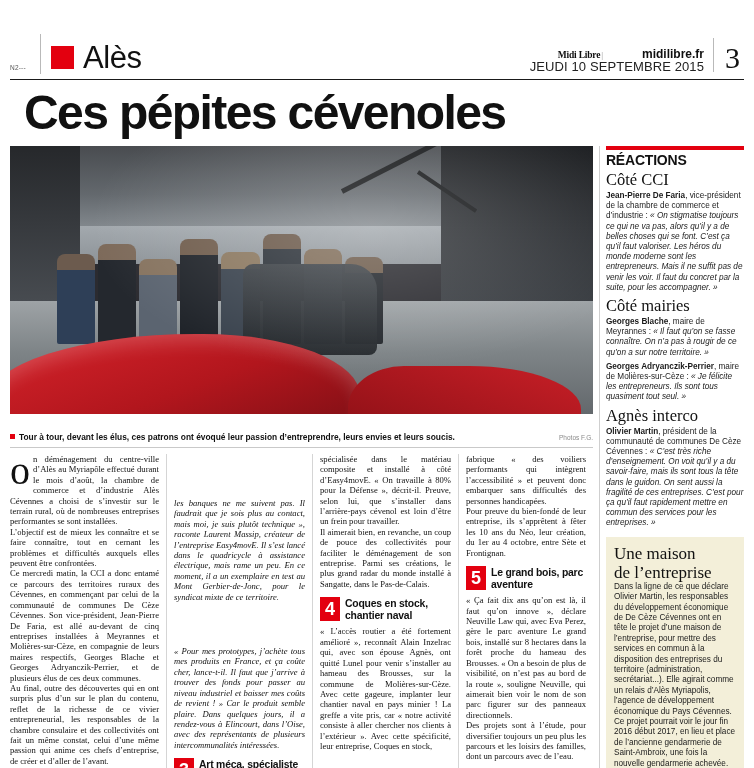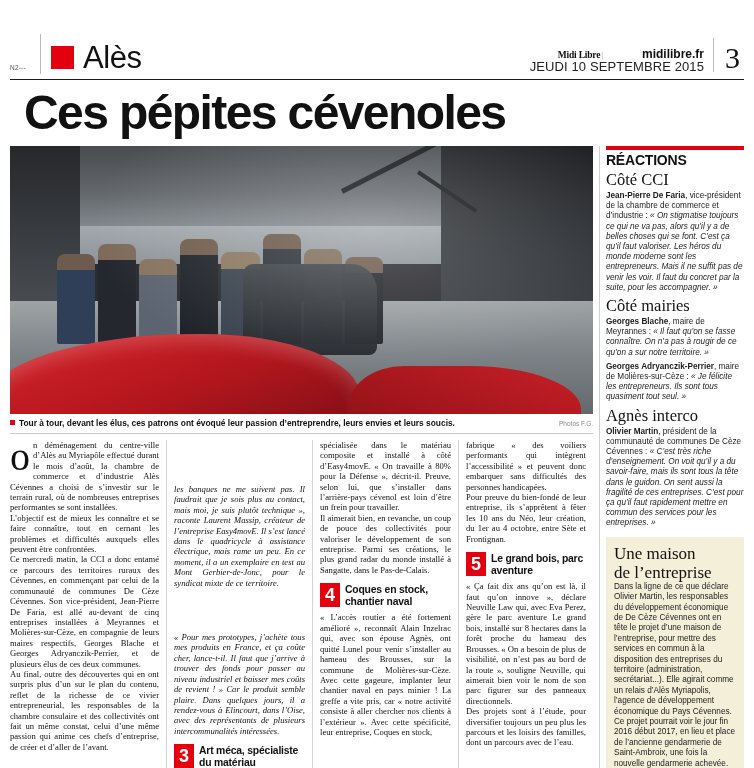--- a/index.html
+++ b/index.html
@@ -243,21 +243,21 @@
   .ph-glare {
     position:absolute; left:0; top:0; width:100%; height:100%;
     background: radial-gradient(ellipse at 62% 30%, rgba(255,255,255,.22), rgba(255,255,255,0) 55%);
   }
   .photo-caption {
     font-family: "Liberation Sans", sans-serif;
     font-weight: bold;
     font-size: 8.4px;
     line-height: 11px;
     color: #111;
-    padding: 4px 0 0 0;
+    padding: 18px 0 0 0;
     display: flex;
     align-items: baseline;
     gap: 4px;
   }
   .cap-sq {
     display:inline-block;
     width:5px; height:5px;
     background:#e3000f;
     flex: 0 0 auto;
     position: relative;
@@ -479,21 +479,21 @@
           <div class="subhead">
             <div class="num">3</div>
             <div class="subhead-txt">Art méca, spécialiste du matériau composite</div>
           </div>
 
           <p>« Tout est fabriqué ici », annonce fièrement Cyril Robert, patron d’Art méca développement, entreprise</p>
         </div>
 
         <div class="col c3">
           <p>spécialisée dans le matériau composite et installé à côté d’Easy4movE. « On travaille à 80% pour la Défense », décrit-il. Preuve, selon lui, que s’installer dans l’arrière-pays cévenol est loin d’être un frein pour travailler.</p>
-          <p>Il aimerait bien, en revanche, un coup de pouce des collectivités pour valoriser le développement de son entreprise. Parmi ses créations, le plus grand radar du monde installé à Sangatte, dans le Pas-de-Calais.</p>
+          <p>Il aimerait bien, en revanche, un coup de pouce des collectivités pour faciliter le déménagement de son entreprise. Parmi ses créations, le plus grand radar du monde installé à Sangatte, dans le Pas-de-Calais.</p>
 
           <div class="subhead">
             <div class="num">4</div>
             <div class="subhead-txt">Coques en stock, chantier naval</div>
           </div>
 
           <p>« L’accès routier a été fortement amélioré », reconnaît Alain Inzelrac qui, avec son épouse Agnès, ont quitté Lunel pour venir s’installer au hameau des Brousses, sur la commune de Molières-sur-Cèze. Avec cette gageure, implanter leur chantier naval en pays minier ! La greffe a vite pris, car « notre activité consiste à aller chercher nos clients à l’extérieur ». Avec cette spécificité, leur entreprise, Coques en stock,</p>
         </div>
 
         <div class="col c4">

